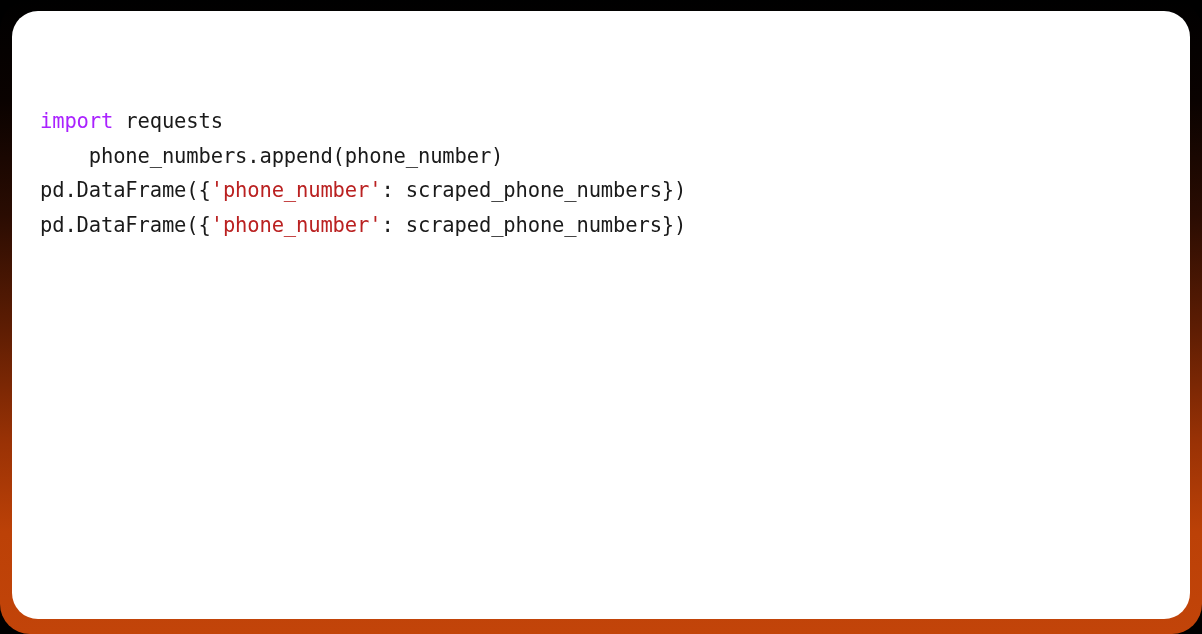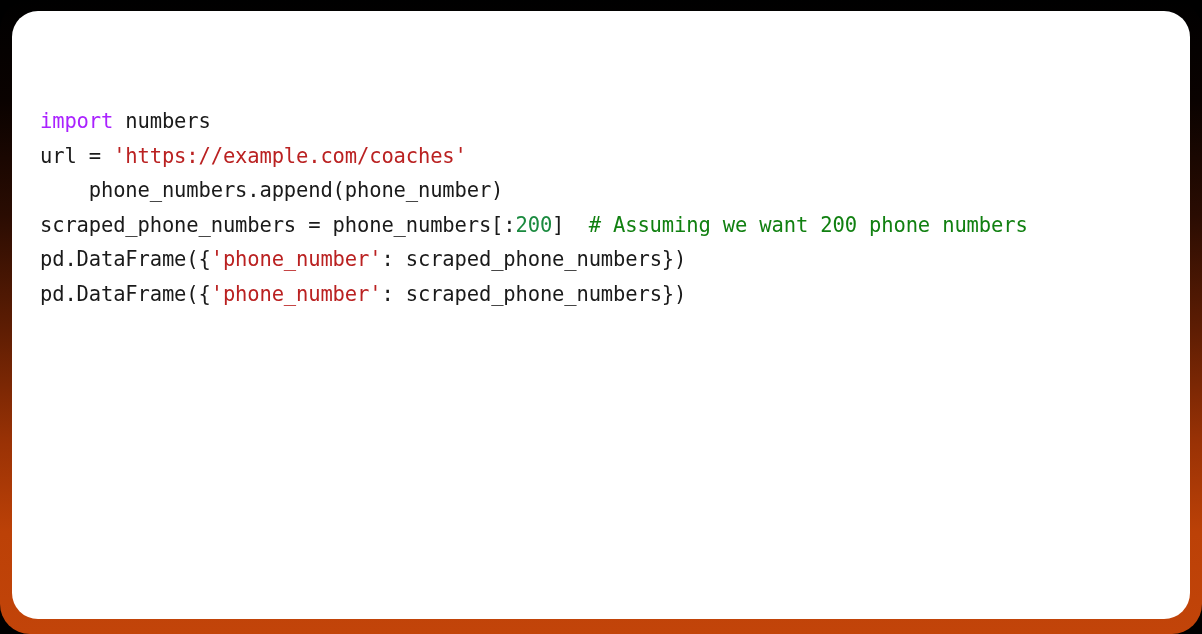--- a/index.html
+++ b/index.html
@@ -74,21 +74,19 @@
   .tok-com  { color: #118011; }            
   .tok-kwarg{ color: #2b2bbb; }            
   .tok-bool { color: #1414ff; font-weight: 500; } 
   .tok-txt  { color: #1a1a1a; }            
 </style>
 </head>
 <body>
 
 <div id="frame">
   <div id="code-card">
-    <pre id="code-block"><span class="code-line"><span class="tok-kw">import</span><span class="tok-txt"> numbers</span>
-</span><span class="code-line"><span class="tok-txt">url = </span><span class="tok-str">'https://example.com/coaches'</span>
+    <pre id="code-block"><span class="code-line"><span class="tok-kw">import</span><span class="tok-txt"> requests</span>
 </span><span class="code-line"><span class="tok-txt">    phone_numbers.append(phone_number)</span>
-</span><span class="code-line"><span class="tok-txt">scraped_phone_numbers = phone_numbers[:</span><span class="tok-num">200</span><span class="tok-txt">]  </span><span class="tok-com"># Assuming we want 200 phone numbers</span>
 </span><span class="code-line"><span class="tok-txt">pd.DataFrame({</span><span class="tok-str">'phone_number'</span><span class="tok-txt">: scraped_phone_numbers})</span>
 </span><span class="code-line"><span class="tok-txt">pd.DataFrame({</span><span class="tok-str">'phone_number'</span><span class="tok-txt">: scraped_phone_numbers})</span>
 </span></pre>
   </div>
 </div>
 
 </body></html>

